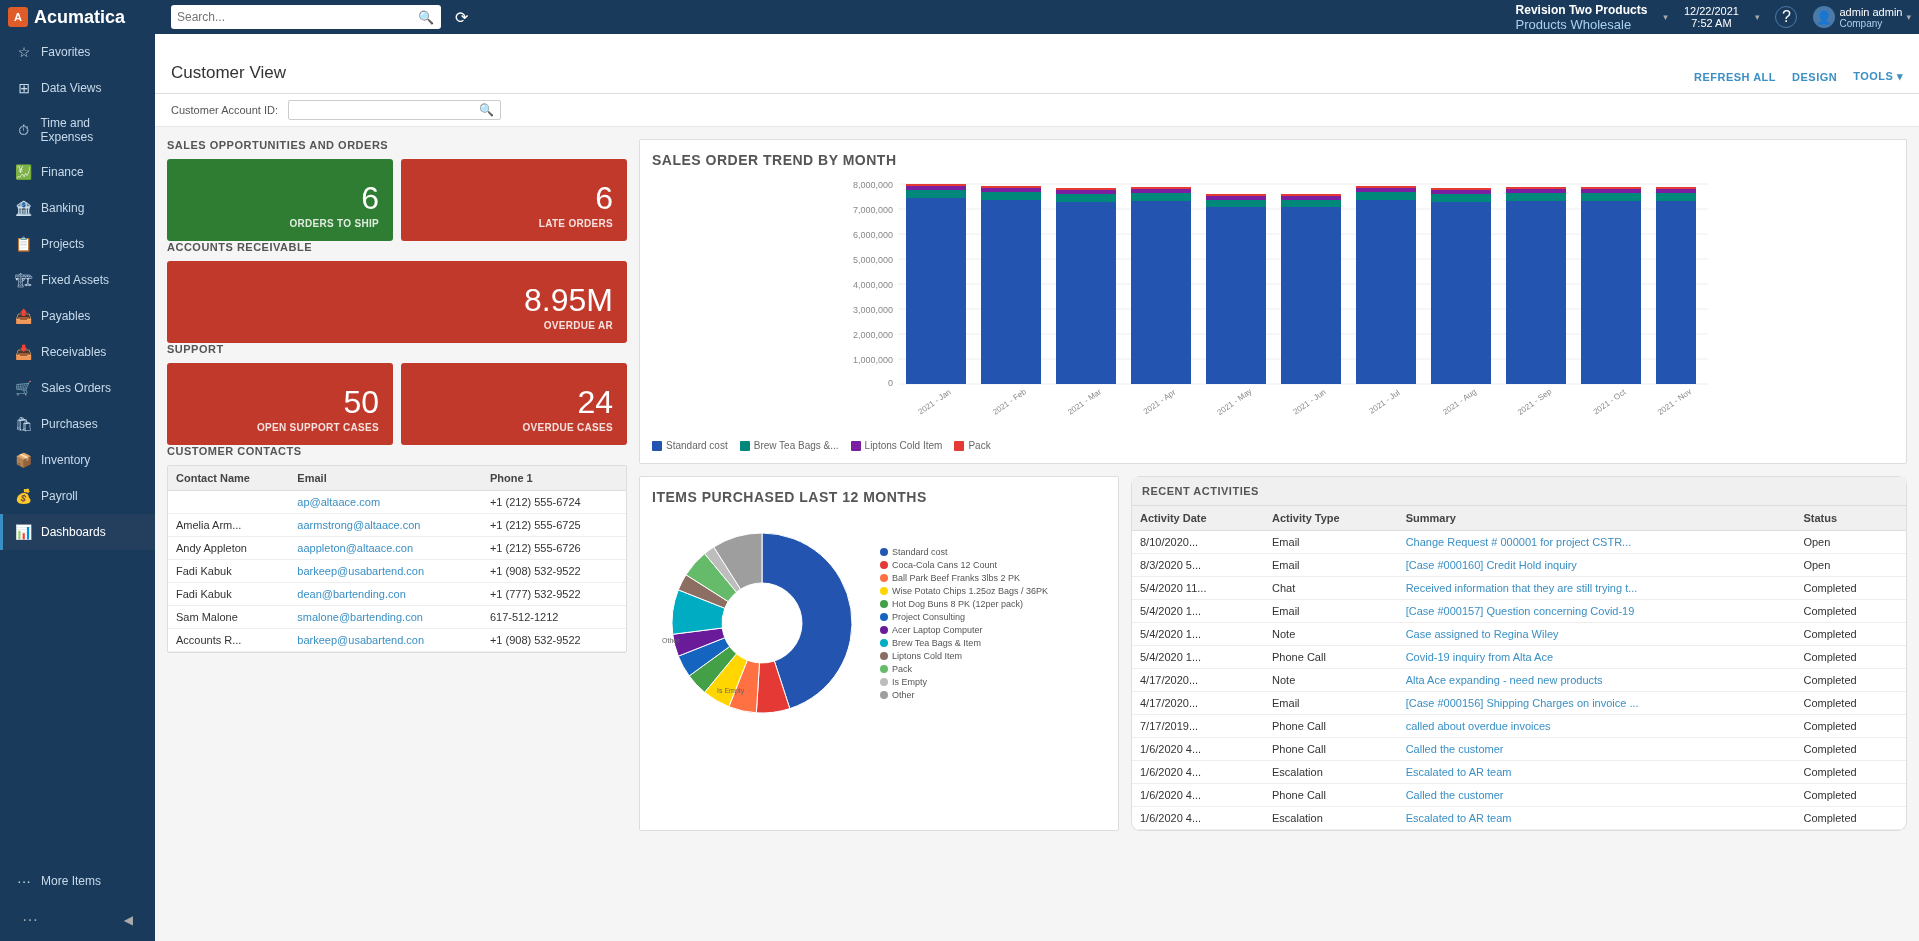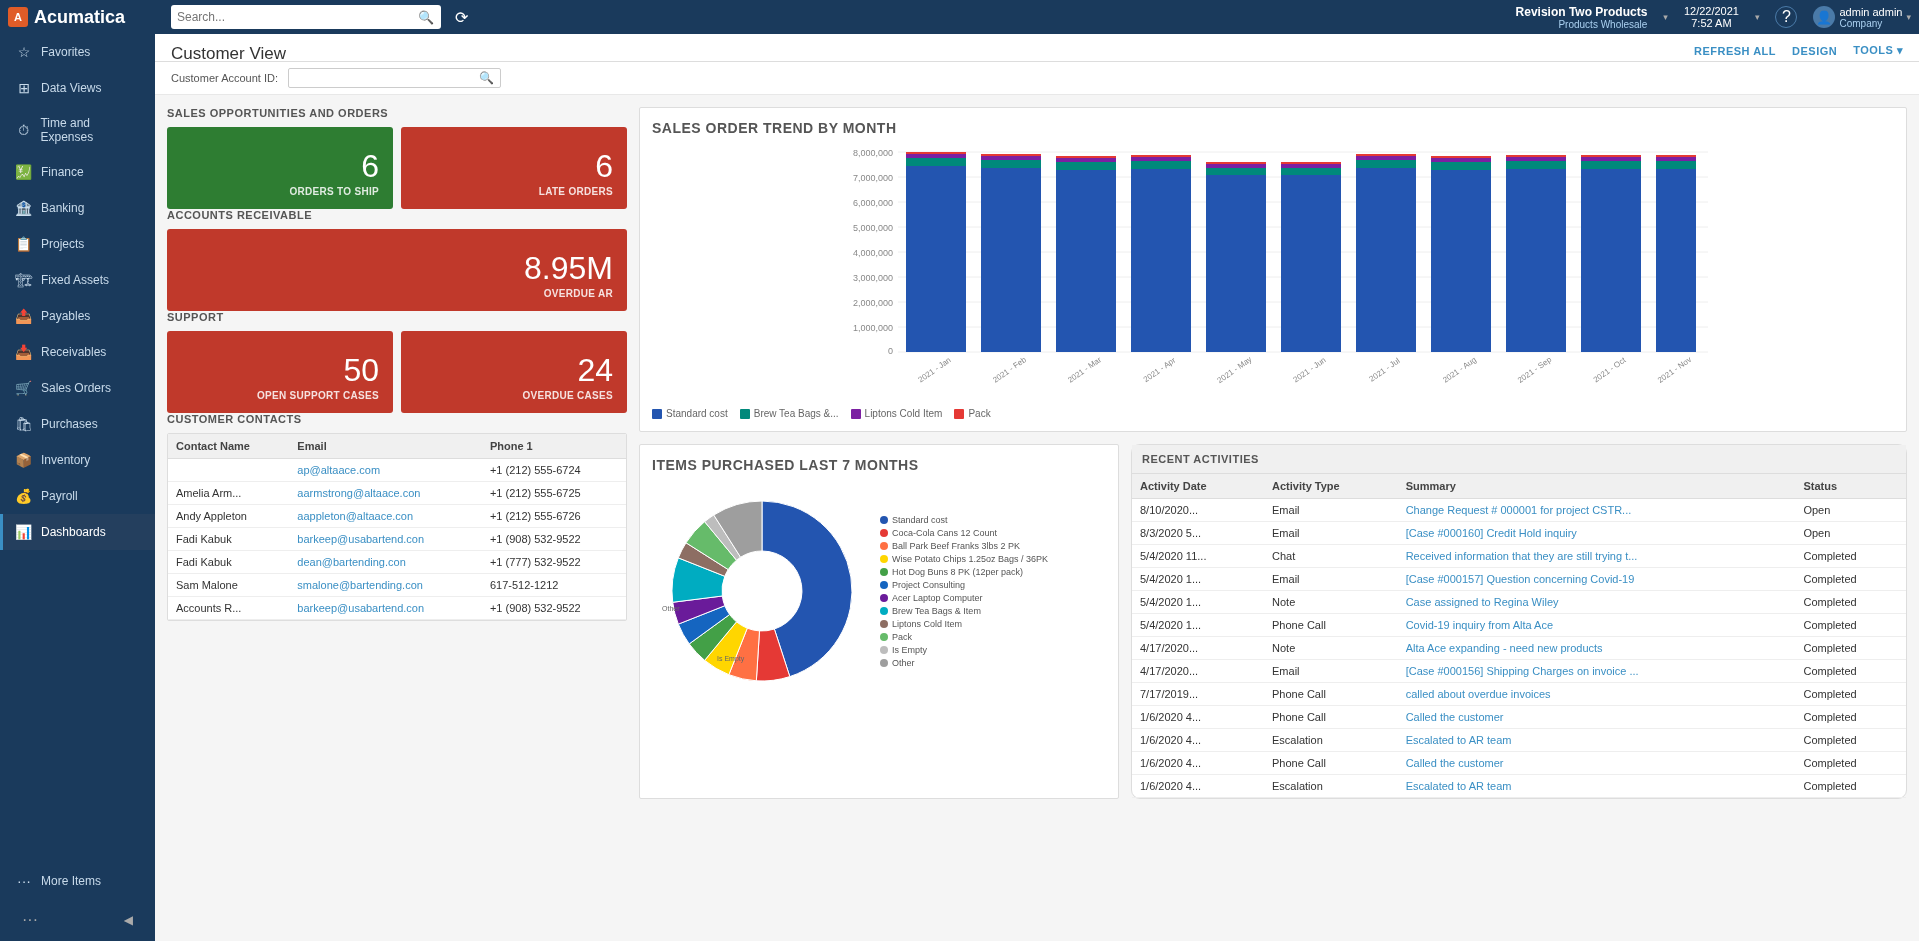--- a/index.html
+++ b/index.html
@@ -12,21 +12,21 @@
     }
     .logo { display: flex; align-items: center; gap: 6px; color: white; font-size: 18px; font-weight: bold; width: 155px; }
     .logo-icon { width: 20px; height: 20px; background: #e05c28; border-radius: 3px; display: flex; align-items: center; justify-content: center; color: white; font-size: 11px; font-weight: bold; }
     .search-box { display: flex; align-items: center; background: white; border-radius: 3px; width: 270px; height: 24px; padding: 0 6px; }
     .search-box input { border: none; outline: none; flex: 1; font-size: 12px; color: #666; }
     .search-icon { color: #999; font-size: 13px; }
     .history-btn { color: white; font-size: 16px; cursor: pointer; padding: 0 6px; }
     .top-nav-right { margin-left: auto; display: flex; align-items: center; gap: 16px; }
     .company-selector { display: flex; flex-direction: column; color: white; font-size: 11px; cursor: pointer; }
     .company-name { font-weight: bold; font-size: 12px; }
-    .company-sub { font-size: 10px; color: #aad0f0; text-align: right; }
+    .company-sub { font-size: 13px; color: #aad0f0; }
     .date-time { color: white; font-size: 11px; text-align: center; cursor: pointer; }
     .help-btn { color: white; font-size: 16px; border: 1px solid #4a7aa8; border-radius: 50%; width: 22px; height: 22px; display: flex; align-items: center; justify-content: center; cursor: pointer; }
     .user-btn { display: flex; align-items: center; gap: 4px; color: white; font-size: 11px; cursor: pointer; }
     .user-icon { width: 22px; height: 22px; border-radius: 50%; background: #4a7aa8; display: flex; align-items: center; justify-content: center; font-size: 13px; }
     .chevron { font-size: 9px; color: #aaa; }
 
     
     .main-wrapper { display: flex; height: calc(941px - 34px); }
 
     
@@ -42,22 +42,22 @@
     .sidebar-item .si-icon { font-size: 14px; width: 18px; text-align: center; }
     .sidebar-bottom { margin-top: auto; }
     .sidebar-dots { color: #aaa; padding: 8px 14px; cursor: pointer; font-size: 16px; }
     .sidebar-collapse { padding: 8px 14px; color: #aaa; cursor: pointer; text-align: right; }
 
     
     .content-area { flex: 1; overflow-y: auto; background: #f5f5f5; }
 
     
     .page-header {
-      background: white; padding: 10px 16px; display: flex; align-items: flex-start;
-      justify-content: space-between; border-bottom: 1px solid #ddd; height: 28px;
+      background: white; padding: 10px 16px; display: flex; align-items: flex-end;
+      justify-content: space-between; border-bottom: 1px solid #ddd; height: 60px;
     }
     .page-title { font-size: 17px; font-weight: 300; color: #333; }
     .page-actions { display: flex; gap: 16px; align-items: center; }
     .page-action-btn { background: none; border: none; color: #3a8fc4; font-size: 11px; font-weight: bold; cursor: pointer; letter-spacing: 0.5px; }
 
     
     .filter-bar { background: white; padding: 6px 16px; border-bottom: 1px solid #e8e8e8; display: flex; align-items: center; gap: 10px; }
     .filter-label { font-size: 11px; color: #555; }
     .filter-input { display: flex; align-items: center; border: 1px solid #ccc; border-radius: 2px; padding: 2px 6px; gap: 4px; }
     .filter-input input { border: none; outline: none; font-size: 11px; width: 180px; }
@@ -439,21 +439,21 @@
             <div class="legend-item">
               <div class="legend-dot" style="background:#e53935;"></div>
               <span>Pack</span>
             </div>
           </div>
         </div>
 
         <div style="display:flex; gap:12px;">
 
           <div class="chart-container" style="flex:0 0 480px;">
-            <div class="chart-title">ITEMS PURCHASED LAST 7 MONTHS</div>
+            <div class="chart-title">ITEMS PURCHASED LAST 12 MONTHS</div>
             <div style="display:flex; align-items:center; gap:8px;">
               <svg width="220" height="220" viewBox="-110 -110 220 220" id="pie-svg">
 
               <path d="M 2.4492935982947065e-15 -40 L 5.5109105961630896e-15 -90 A 90 90 0 0 1 27.81152949374527 85.59508646656381 L 12.360679774997898 38.04226065180614 A 40 40 0 0 0 2.4492935982947065e-15 -40 Z" fill="#2355b0" stroke="white" stroke-width="1"></path>
                   <path d="M 12.360679774997898 38.04226065180614 L 27.81152949374527 85.59508646656381 A 90 90 0 0 1 -5.651146757638206 89.82240555854445 L -2.511620781172536 39.921069137130864 A 40 40 0 0 0 12.360679774997898 38.04226065180614 Z" fill="#e53935" stroke="white" stroke-width="1"></path>
                   <path d="M -2.511620781172536 39.921069137130864 L -5.651146757638206 89.82240555854445 A 90 90 0 0 1 -33.13120974162102 83.67988372994262 L -14.724982107387119 37.19105943553005 A 40 40 0 0 0 -2.511620781172536 39.921069137130864 Z" fill="#ff7043" stroke="white" stroke-width="1"></path>
                   <path d="M -14.724982107387119 37.19105943553005 L -33.13120974162102 83.67988372994262 A 90 90 0 0 1 -57.368159077382074 69.34619184982104 L -25.49695958994759 30.82052971103157 A 40 40 0 0 0 -14.724982107387119 37.19105943553005 Z" fill="#ffd600" stroke="white" stroke-width="1"></path>
                   <path d="M -25.49695958994759 30.82052971103157 L -57.368159077382074 69.34619184982104 A 90 90 0 0 1 -72.81152949374525 52.900672706322595 L -32.36067977499789 23.51141009169893 A 40 40 0 0 0 -25.49695958994759 30.82052971103157 Z" fill="#43a047" stroke="white" stroke-width="1"></path>
                   <path d="M -32.36067977499789 23.51141009169893 L -72.81152949374525 52.900672706322595 A 90 90 0 0 1 -83.67988372994262 33.131209741621035 L -37.19105943553005 14.724982107387126 A 40 40 0 0 0 -32.36067977499789 23.51141009169893 Z" fill="#1565c0" stroke="white" stroke-width="1"></path>
                   <path d="M -37.19105943553005 14.724982107387126 L -83.67988372994262 33.131209741621035 A 90 90 0 0 1 -89.290323118303 11.279991020787408 L -39.68458805257911 5.013329342572181 A 40 40 0 0 0 -37.19105943553005 14.724982107387126 Z" fill="#6a1b9a" stroke="white" stroke-width="1"></path>

